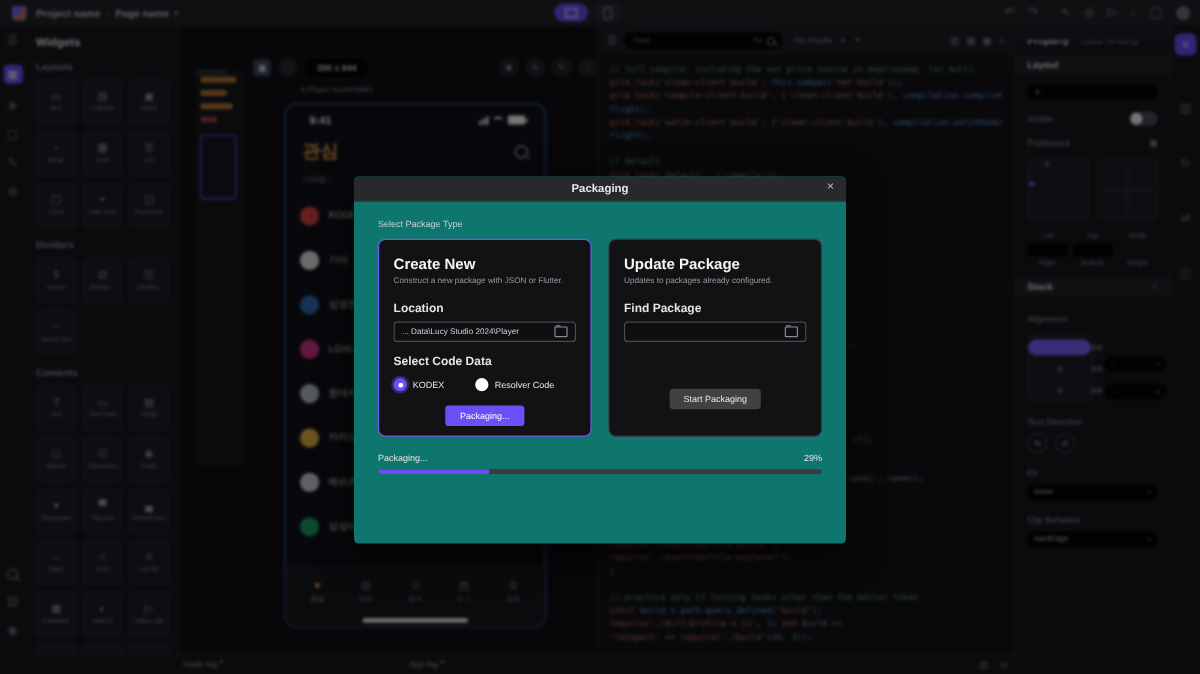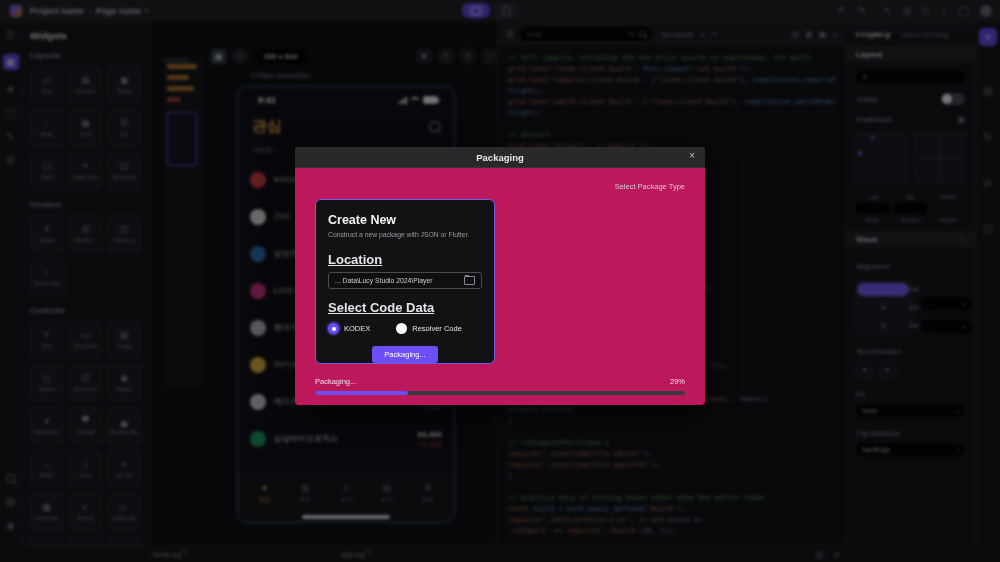--- a/index.html
+++ b/index.html
@@ -146,34 +146,34 @@
   .rr-ic{font-size:10px;color:#77777e;margin-bottom:36px;line-height:1;}
   
   .bottombar{position:absolute;left:0;top:545px;width:1000px;height:17px;background:#151517;border-top:1px solid #232326;
              display:flex;align-items:center;padding:0 8px;box-sizing:border-box;gap:10px;}
   .blog{font-size:7px;color:#9a9aa0;position:relative;margin-left:145px;}
   .reddot{position:absolute;right:-4px;top:-2px;width:3px;height:3px;border-radius:50%;background:#d84040;}
   .bb-right{position:absolute;right:160px;display:flex;gap:10px;}
   .bb-ic{font-size:8px;color:#77777e;}
   
   .dim{position:absolute;inset:0;background:rgba(4,4,7,0.55);backdrop-filter:blur(1.4px);z-index:40;}
-  .modal{position:absolute;left:295px;top:147px;width:410px;height:258px;background:#be185d;border-radius:4px;
+  .modal{position:absolute;left:295px;top:147px;width:410px;height:306px;background:#0f766e;border-radius:4px;
          z-index:50;box-shadow:0 8px 30px rgba(0,0,0,0.7);overflow:hidden;}
   .m-head{height:20px;background:#29292c;display:flex;align-items:center;justify-content:center;position:relative;border-bottom:1px solid #353538;}
   .m-title{font-size:9.5px;font-weight:bold;color:#e8e8ec;}
   .m-close{position:absolute;right:10px;top:3px;font-size:10px;color:#bfbfc6;}
   .m-body{padding:14px 20px 0 20px;}
-  .m-sel-label{font-size:7.5px;color:#cfcfd4;margin-bottom:8px;text-align:right;}
+  .m-sel-label{font-size:7.5px;color:#cfcfd4;margin-bottom:8px;}
   .cards{display:flex;gap:14px;}
   .card{width:180px;height:165px;border-radius:6px;background:#121214;box-sizing:border-box;padding:13px 12px;position:relative;}
   .card.create{border:1.3px solid #6c5ce7;}
   .card.update{border:1px solid #38383c;}
   .c-title{font-size:12.5px;font-weight:bold;color:#f5f5f7;}
   .c-desc{font-size:6.8px;color:#9a9aa0;margin-top:4px;}
-  .c-label{font-size:13px;font-weight:bold;color:#e4e4e8;margin-top:14px;text-decoration:underline;}
+  .c-label{font-size:10px;font-weight:bold;color:#e4e4e8;margin-top:14px;}
   .c-input{margin-top:5px;height:15px;border:1px solid #4a4a4f;border-radius:3px;background:#0f0f11;
            display:flex;align-items:center;justify-content:space-between;padding:0 6px;}
   .c-input span{font-size:6.8px;color:#cfcfd4;}
   .folder{width:9px;height:7px;border:1px solid #8a8a92;border-radius:1px;position:relative;}
   .folder::before{content:"";position:absolute;top:-2.5px;left:0;width:4px;height:1.5px;background:#8a8a92;border-radius:1px;}
   .radio-row{display:flex;align-items:center;gap:26px;margin-top:8px;}
   .radio{display:flex;align-items:center;gap:5px;}
   .rdo{width:11px;height:11px;border-radius:50%;}
   .rdo.on{background:#6c4df6;box-shadow:0 0 0 2px rgba(108,77,246,0.35);position:relative;}
   .rdo.on::after{content:"";position:absolute;left:3.5px;top:3.5px;width:4px;height:4px;border-radius:50%;background:#fff;}
@@ -755,20 +755,30 @@
               <span class="rdo on"></span>
               <span class="rlabel">KODEX</span>
             </span>
             <span class="radio">
               <span class="rdo off"></span>
               <span class="rlabel">Resolver Code</span>
             </span>
           </div>
           <div class="c-btn">Packaging...</div>
         </div>
+        <div class="card update">
+          <div class="c-title">Update Package</div>
+          <div class="c-desc">Updates to packages already configured.</div>
+          <div class="c-label">Find Package</div>
+          <div class="c-input">
+            <span></span>
+            <span class="folder"></span>
+          </div>
+          <div class="c-btn gray">Start Packaging</div>
+        </div>
       </div>
       <div class="prog-row">
         <span class="prog-label">Packaging...</span>
         <span class="prog-pct">29%</span>
       </div>
       <div class="prog-track">
         <div class="prog-fill" style="width: 25%;"></div>
       </div>
     </div>
   </div>

